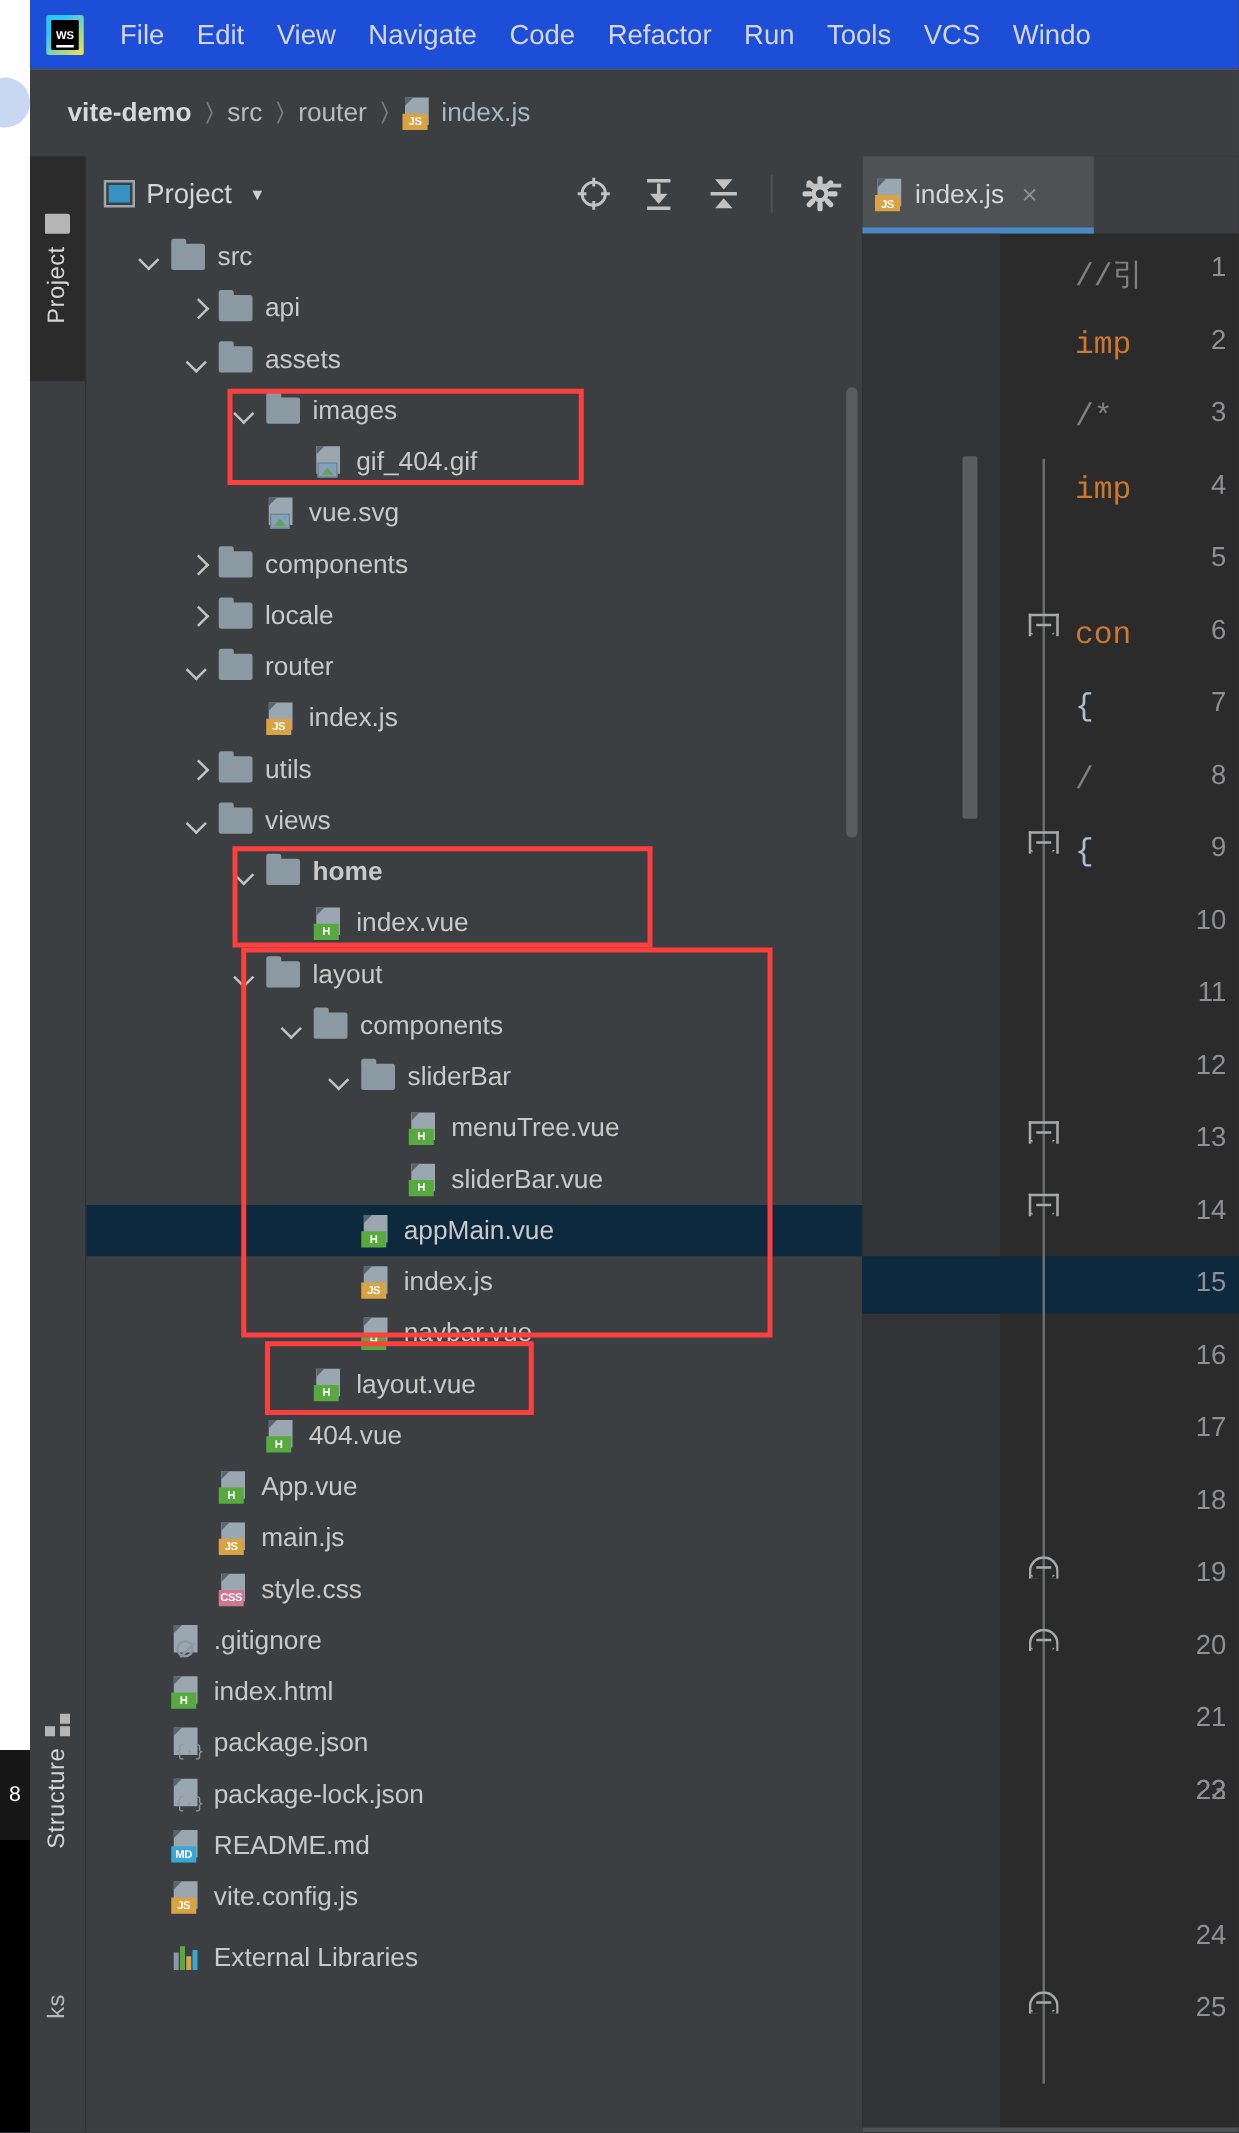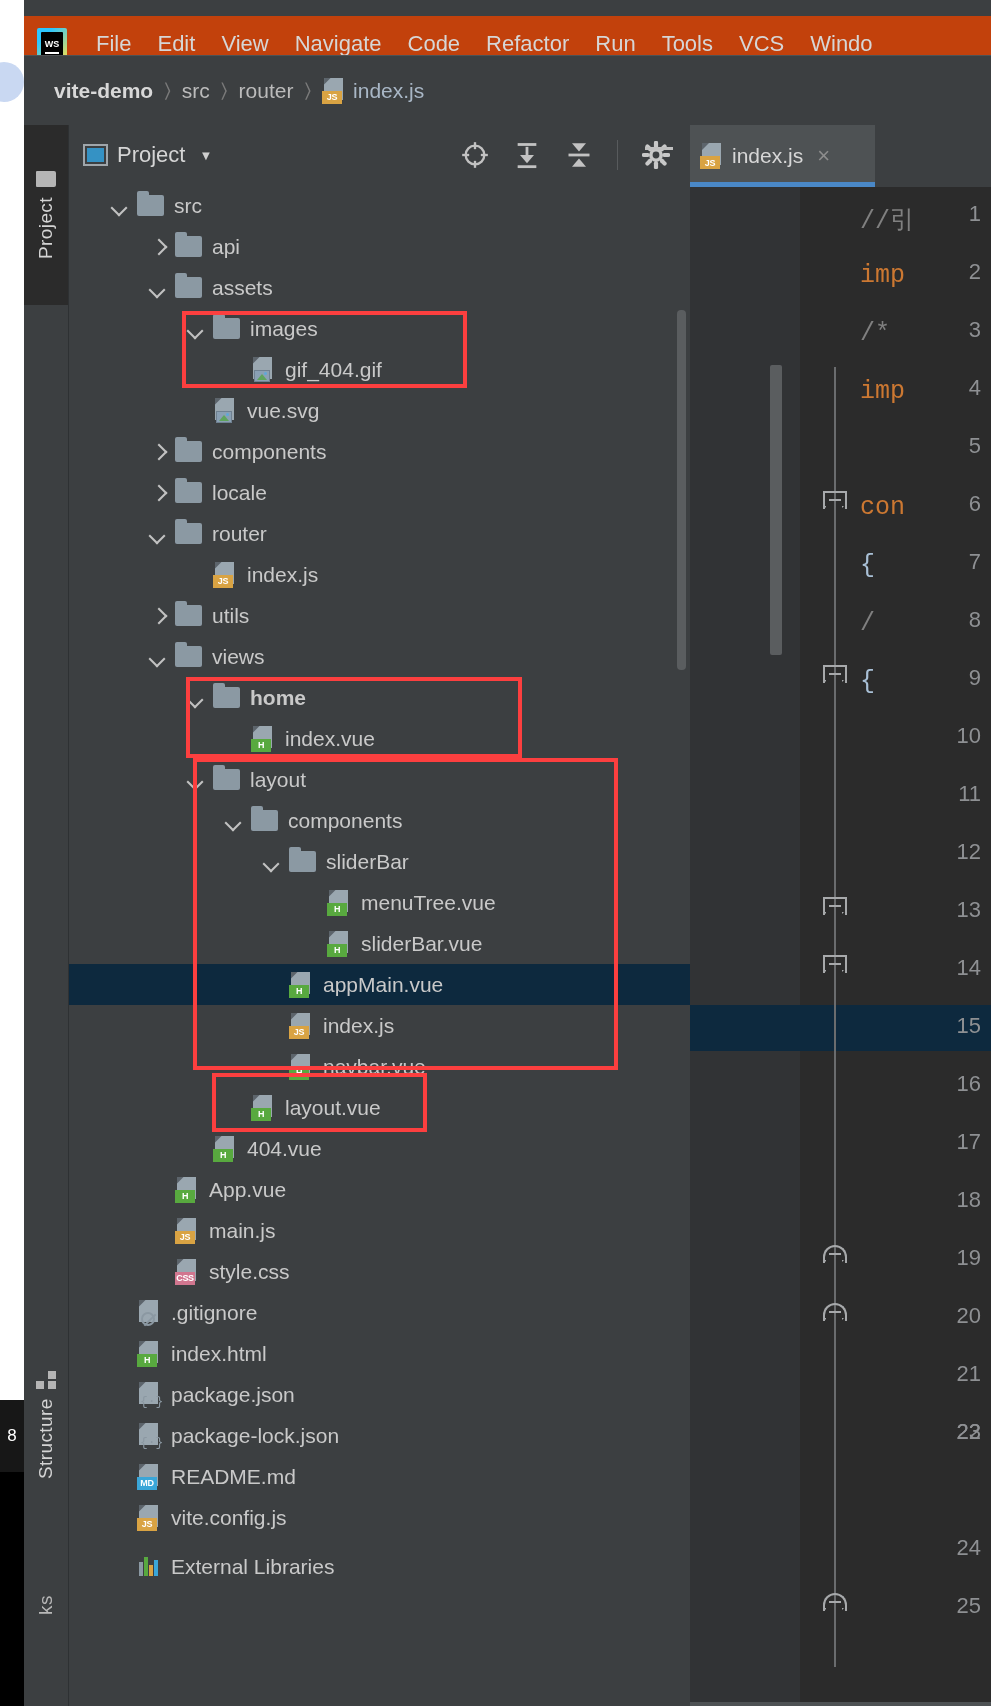--- a/index.html
+++ b/index.html
@@ -14,22 +14,22 @@
   .app { position:relative; width:991px; height:1706px; background:#3c3f41; }
 
   
   .left-white { position:absolute; left:0; top:0; width:24px; height:1428px; background:#ffffff; z-index:60;}
   .left-blue-circle { position:absolute; left:-16px; top:62px; width:40px; height:40px; border-radius:50%; background:#c9d8f2; z-index:61; }
   .left-black { position:absolute; left:0; top:1428px; width:24px; height:278px; background:#000000; z-index:60; }
   .left-black-lbl { position:absolute; left:0px; top:1400px; width:24px; height:72px; background:#171717; z-index:62;
         color:#ffffff; font-size:17px; display:flex; align-items:center; justify-content:center; }
 
   
-  .menubar { position:absolute; left:24px; top:0; right:0; height:55px; background:#c2410c;
-             display:flex; align-items:center; padding-left:13px; overflow:hidden;margin-top:16px; }
+  .menubar { position:absolute; left:24px; top:0; right:0; height:55px; background:#1d4ed8;
+             display:flex; align-items:center; padding-left:13px; overflow:hidden; }
   .ws-logo { width:30px; height:32px; position:relative; margin-right:16px; flex:0 0 auto; }
   .ws-logo .bg { position:absolute; inset:0; background:linear-gradient(135deg,#2cc7ff 0%,#2cc7ff 25%,#f7e04a 100%); border-radius:2px;}
   .ws-logo .inner { position:absolute; left:4px; top:4px; right:4px; bottom:4px; background:#000; border-radius:1px;
         color:#fff; font-size:9px; font-weight:bold; display:flex; align-items:center; justify-content:center;}
   .ws-logo .bar { position:absolute; left:8px; bottom:6px; width:14px; height:2px; background:#fff;}
   .menu-item { color:#d6d6d6; font-size:22px; padding:0 13px; white-space:nowrap; cursor:default; }
   .menubar-sep { position:absolute; left:24px; top:55px; right:0; height:1px; background:#4e5254; }
 
   
   .breadcrumb { position:absolute; left:24px; top:56px; right:0; height:69px; background:#3c3f41;

